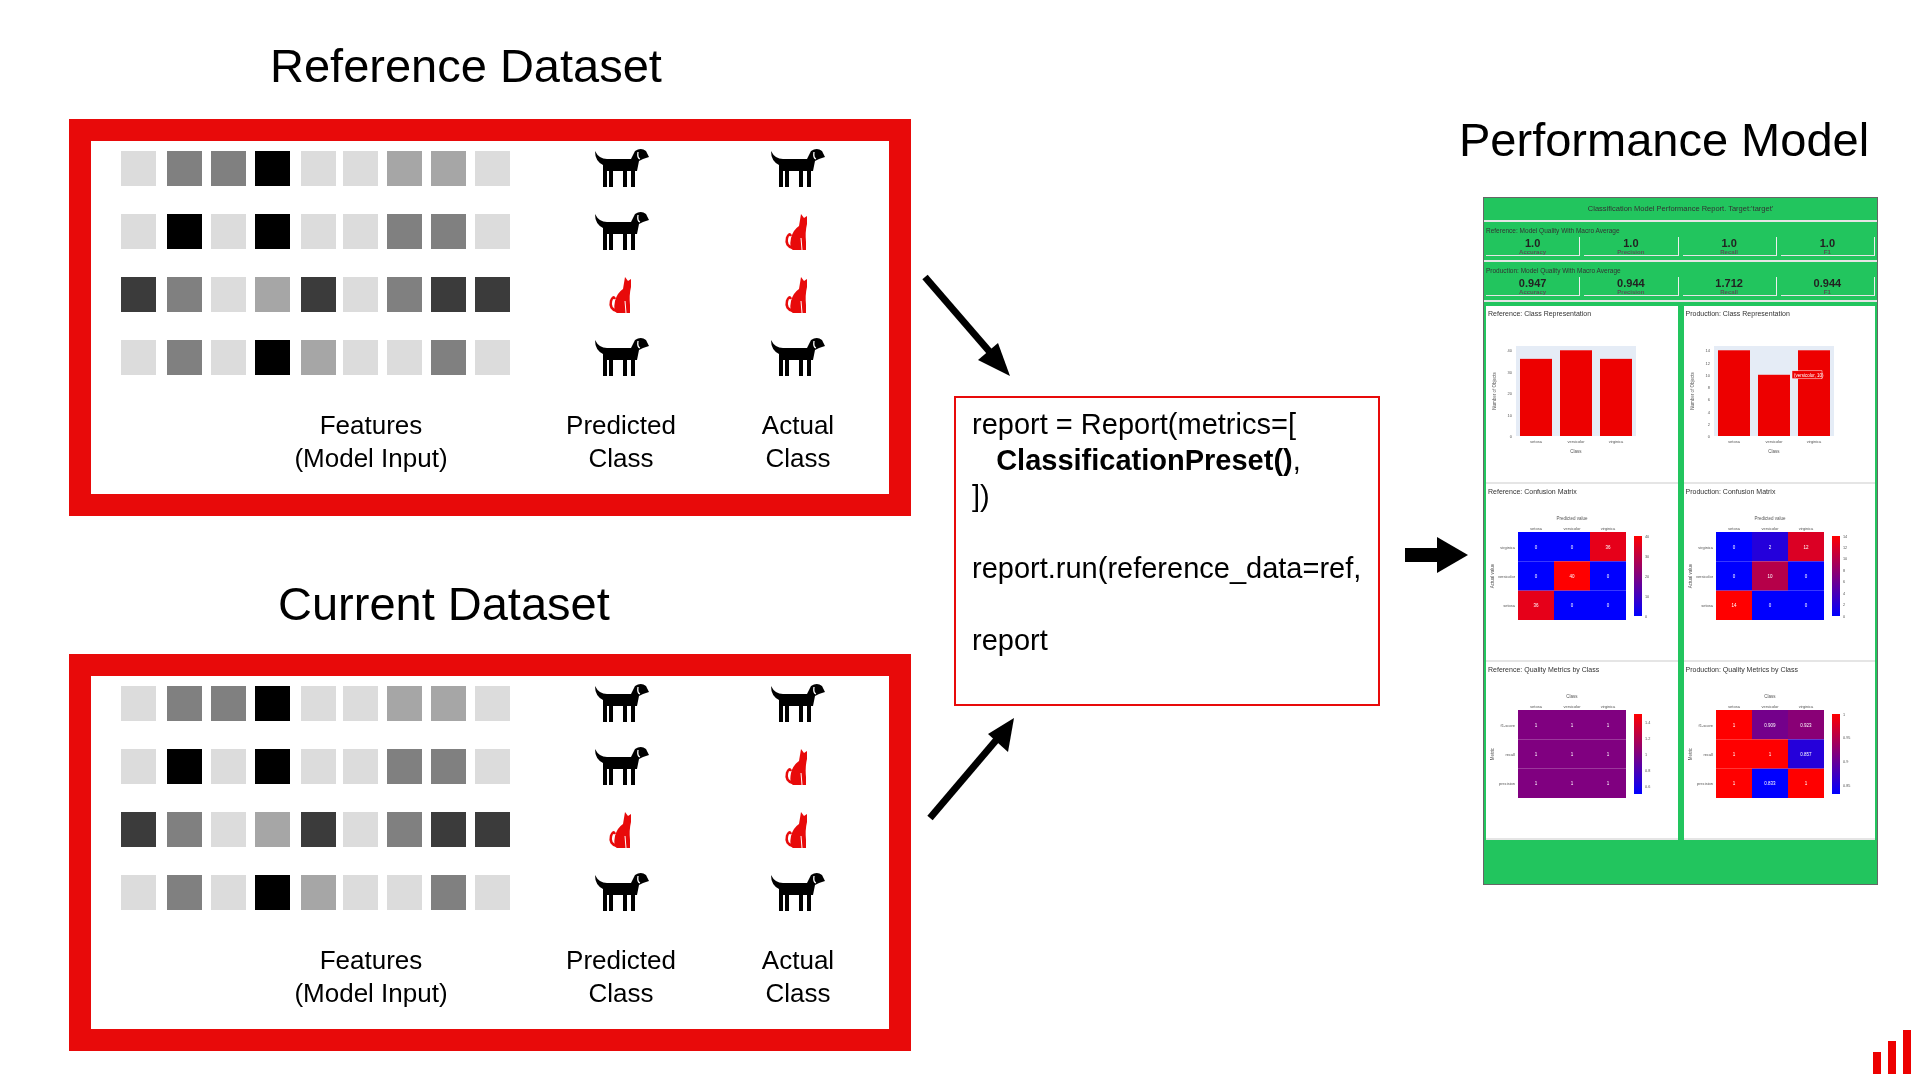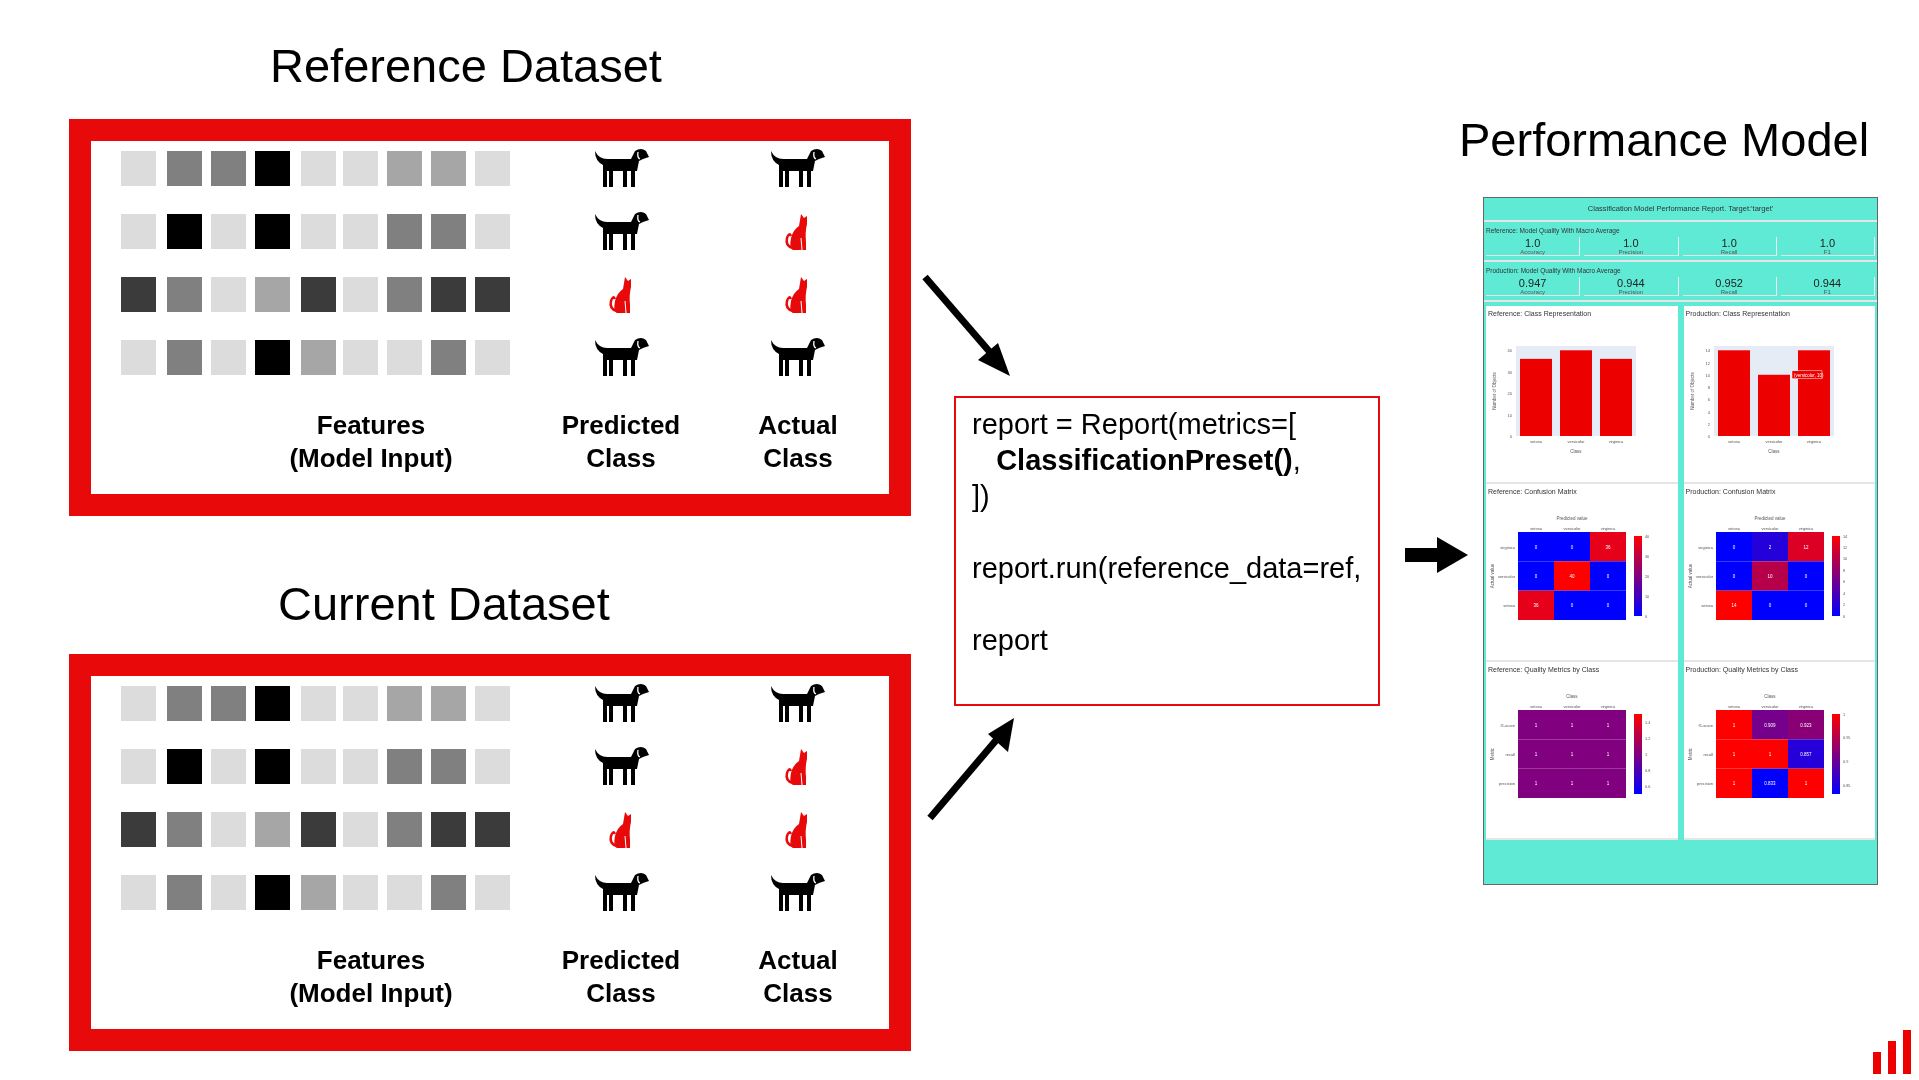--- a/index.html
+++ b/index.html
@@ -1,28 +1,28 @@
 <!DOCTYPE html>
 <html><head>
 <meta charset="utf-8">
 <style>
   html,body{margin:0;padding:0;background:#fff;}
   body{width:1919px;height:1080px;position:relative;overflow:hidden;font-family:"Liberation Sans",sans-serif;color:#000;}
   .title{position:absolute;font-size:47px;font-family:"Liberation Sans",sans-serif;}
   .dataset{position:absolute;left:69px;width:842px;box-sizing:border-box;border:22px solid #e80a0a;background:#fff;}
   .cell{position:absolute;width:35px;height:35px;}
   .icon{position:absolute;width:60px;height:44px;}
-  .lbl{position:absolute;font-size:26px;text-align:center;line-height:33px;font-weight:bold;}
+  .lbl{position:absolute;font-size:26px;text-align:center;line-height:33px;}
   .code{position:absolute;left:954px;top:396px;width:426px;height:310px;border:2px solid #e80a0a;box-sizing:border-box;padding:8px 0 0 16px;font-size:29px;line-height:36px;}
   .code div{white-space:pre;height:36px;}
-  .report{position:absolute;left:1483px;top:197px;width:395px;height:688px;border:1px solid #666;background:#5eead4;box-sizing:border-box;font-size:7px;color:#333;}
+  .report{position:absolute;left:1483px;top:197px;width:395px;height:688px;border:1px solid #666;background:#22c55e;box-sizing:border-box;font-size:7px;color:#333;}
   .rhead{height:22px;border-bottom:2px solid #e5e5e5;text-align:center;line-height:22px;font-size:7.5px;}
   .mblock{border-bottom:2px solid #e5e5e5;padding:2px 0 4px;}
   .mtitle{padding:3px 2px;font-size:6.5px;}
-  .mrow{display:flex;}
+  .mrow{display:flex;font-weight:bold;}
   .mcell{flex:1;text-align:center;border-right:1px solid #eee;border-bottom:1px solid #e5e5e5;margin:0 2px;}
   .mval{font-size:11px;color:#222;}
   .mlab{font-size:6px;color:#555;}
   .panels{display:grid;grid-template-columns:1fr 1fr;gap:0 6px;padding:4px 2px;}
   .panel{height:176px;border-bottom:2px solid #e5e5e5;position:relative;background:#fff;}
   .ptitle{font-size:7px;padding:4px 2px;}
   .logo{position:absolute;left:1873px;top:1030px;}
 </style>
 </head>
 <body>
@@ -237,21 +237,21 @@
     <div class="mrow" id="prod-metrics">
         <div class="mcell">
           <div class="mval">0.947</div>
           <div class="mlab">Accuracy</div>
         </div>
         <div class="mcell">
           <div class="mval">0.944</div>
           <div class="mlab">Precision</div>
         </div>
         <div class="mcell">
-          <div class="mval">0.952</div>
+          <div class="mval">1.712</div>
           <div class="mlab">Recall</div>
         </div>
         <div class="mcell">
           <div class="mval">0.944</div>
           <div class="mlab">F1</div>
         </div>
       </div>
   </div>
   <div class="panels" id="panels">
       <div class="panel">

